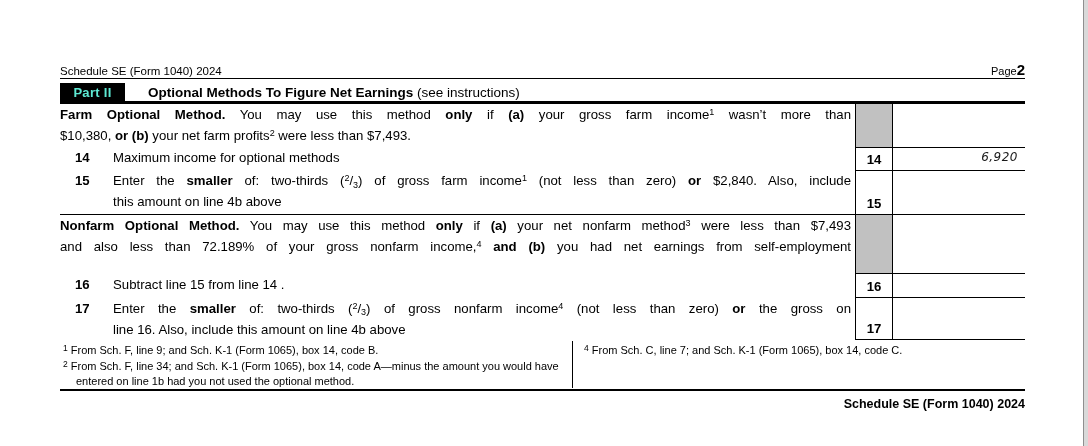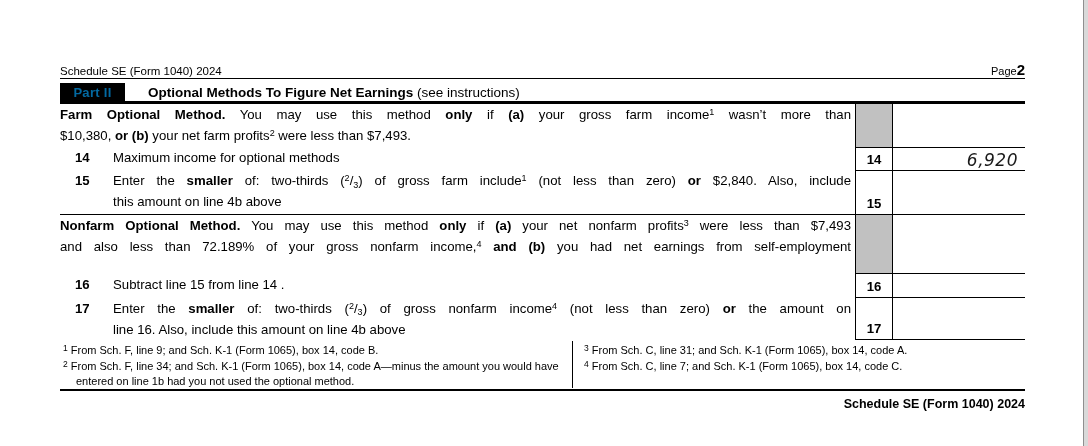--- a/index.html
+++ b/index.html
@@ -13,35 +13,35 @@
   .pg-num{font-size:11px;display:flex;align-items:flex-end;}
   .pg-num b{font-size:15px;line-height:14px;}
 
   .rule{position:absolute;left:60px;width:965px;background:#000;}
   #rule-top{top:78px;height:1px;}
   #rule-thick{top:101px;height:2.5px;}
   #rule-bottom{top:388.5px;height:2.7px;}
 
   
   .part-bar{position:absolute;left:60px;width:965px;top:83px;height:18px;display:flex;align-items:center;}
-  .part-label{background:#000;color:#0369a1;font-weight:bold;font-size:13px;width:65px;height:18px;
+  .part-label{background:#000;color:#5eead4;font-weight:bold;font-size:13px;width:65px;height:18px;
               display:flex;align-items:center;justify-content:center;letter-spacing:.3px;}
   .part-title{margin-left:23px;font-size:13.5px;}
   .part-title .tb{font-weight:bold;}
 
   
   #form-table{position:absolute;left:60px;width:965px;top:103.5px;}
   .sec-top{border-top:1.5px solid #000;}
   .trow{display:flex;align-items:stretch;}
   .tx{width:795px;box-sizing:border-box;font-size:13.2px;line-height:19px;padding:1.5px 4px 0 0;overflow:hidden;}
   .ncol{width:38px;box-sizing:border-box;border-left:1.5px solid #000;border-right:1.5px solid #000;flex:none;}
   .acol{flex:1;box-sizing:border-box;}
   .item .ncol{display:flex;align-items:flex-end;justify-content:center;font-weight:bold;font-size:13.2px;
               padding-bottom:3px;border-top:1px solid #000;}
-  .item .acol{border-top:1px solid #000;text-align:right;font-style:italic;font-size:17px;
+  .item .acol{border-top:1px solid #000;text-align:right;font-style:italic;font-size:12px;
               padding:2px 7px 0 0;font-family:"DejaVu Sans",sans-serif;letter-spacing:.5px;color:#1a1a1a;}
   .lastrow .ncol,.lastrow .acol{border-bottom:1px solid #000;}
 
   .iline{text-align:left;}
   .just{text-align:justify;text-align-last:justify;}
   .line{display:flex;}
   .rn{flex:none;width:53px;padding-left:15px;box-sizing:border-box;font-weight:bold;}
   .lt{flex:none;min-width:0;}
   .lt.just{flex:1;display:block;}
   .leader{flex:1;margin-left:10px;margin-right:6px;
@@ -102,77 +102,76 @@
               <span class="leader"></span>
             </div>
           </div>
           <div class="ncol">14</div>
           <div class="acol">6,920</div>
         </div>
         <div class="trow item" style="height: 44px;">
           <div class="tx">
             <div class="line">
               <span class="rn">15</span>
-              <span class="lt just"><span>Enter the </span><span class="b">smaller</span><span> of: two-thirds (</span><span class="su">2</span><span>/</span><span class="sb">3</span><span>) of gross farm include</span><span class="su">1</span><span> (not less than zero) </span><span class="b">or</span><span> $2,840. Also, include</span></span>
+              <span class="lt just"><span>Enter the </span><span class="b">smaller</span><span> of: two-thirds (</span><span class="su">2</span><span>/</span><span class="sb">3</span><span>) of gross farm income</span><span class="su">1</span><span> (not less than zero) </span><span class="b">or</span><span> $2,840. Also, include</span></span>
             </div>
             <div class="line">
               <span class="rn"></span>
               <span class="lt"><span>this amount on line 4b above</span></span>
               <span class="leader"></span>
             </div>
           </div>
           <div class="ncol">15</div>
           <div class="acol"></div>
         </div>
       </div>
       <div class="sec sec-top">
         <div class="trow" style="height: 58.5px;">
           <div class="tx intro">
-            <div class="iline just"><span class="b">Nonfarm Optional Method.</span><span> You may use this method </span><span class="b">only</span><span> if </span><span class="b">(a)</span><span> your net nonfarm profits</span><span class="su">3</span><span> were less than $7,493</span></div>
+            <div class="iline just"><span class="b">Nonfarm Optional Method.</span><span> You may use this method </span><span class="b">only</span><span> if </span><span class="b">(a)</span><span> your net nonfarm method</span><span class="su">3</span><span> were less than $7,493</span></div>
             <div class="iline just"><span>and also less than 72.189% of your gross nonfarm income,</span><span class="su">4</span><span> </span><span class="b">and (b)</span><span> you had net earnings from self-employment</span></div>
           </div>
           <div class="ncol shaded" style="background: rgb(193, 193, 193);"></div>
           <div class="acol"></div>
         </div>
         <div class="trow item" style="height: 24px;">
           <div class="tx">
             <div class="line">
               <span class="rn">16</span>
               <span class="lt"><span>Subtract line 15 from line 14 .</span></span>
               <span class="leader"></span>
             </div>
           </div>
           <div class="ncol">16</div>
           <div class="acol"></div>
         </div>
         <div class="trow item lastrow" style="height: 43px;">
           <div class="tx">
             <div class="line">
               <span class="rn">17</span>
-              <span class="lt just"><span>Enter the </span><span class="b">smaller</span><span> of: two-thirds (</span><span class="su">2</span><span>/</span><span class="sb">3</span><span>) of gross nonfarm income</span><span class="su">4</span><span> (not less than zero) </span><span class="b">or</span><span> the amount on</span></span>
+              <span class="lt just"><span>Enter the </span><span class="b">smaller</span><span> of: two-thirds (</span><span class="su">2</span><span>/</span><span class="sb">3</span><span>) of gross nonfarm income</span><span class="su">4</span><span> (not less than zero) </span><span class="b">or</span><span> the gross on</span></span>
             </div>
             <div class="line">
               <span class="rn"></span>
               <span class="lt"><span>line 16. Also, include this amount on line 4b above</span></span>
               <span class="leader"></span>
             </div>
           </div>
           <div class="ncol">17</div>
           <div class="acol"></div>
         </div>
       </div>
     </div>
 
   <div class="footnotes">
     <div class="fn-left" id="fn-left">
         <div class="fn"><span class="su">1</span><span> From Sch. F, line 9; and Sch. K-1 (Form 1065), box 14, code B.</span></div>
         <div class="fn"><span class="su">2</span><span> From Sch. F, line 34; and Sch. K-1 (Form 1065), box 14, code A—minus the amount you would have entered on line 1b had you not used the optional method.</span></div>
       </div>
     <div class="fn-right" id="fn-right">
-        <div class="fn"><span class="su">3</span><span> From Sch. C, line 31; and Sch. K-1 (Form 1065), box 14, code A.</span></div>
         <div class="fn"><span class="su">4</span><span> From Sch. C, line 7; and Sch. K-1 (Form 1065), box 14, code C.</span></div>
       </div>
   </div>
 
   <div class="rule" id="rule-bottom"></div>
 
   <div class="pg-footer">Schedule SE (Form 1040) 2024</div>
 
   <div class="edge"></div>
 </div>

